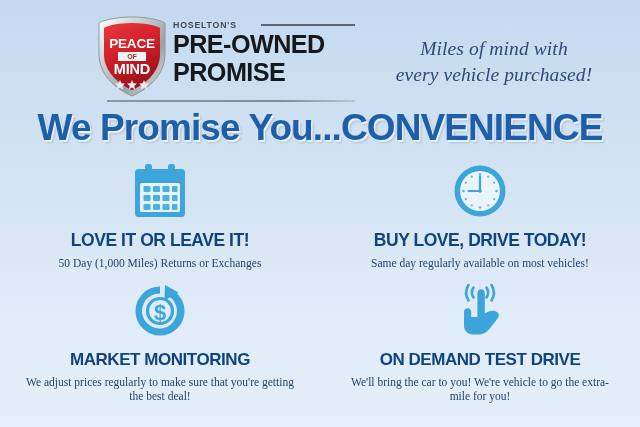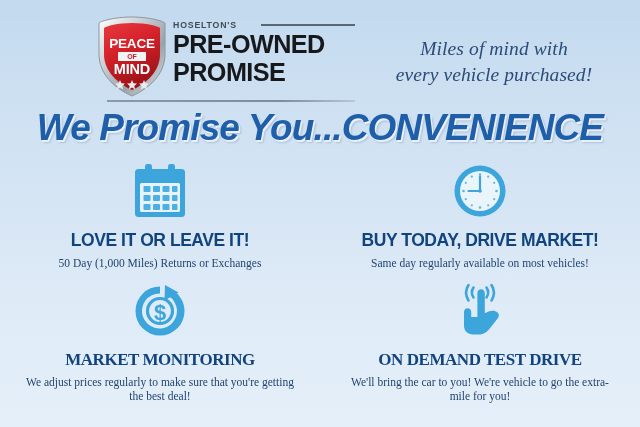--- a/index.html
+++ b/index.html
@@ -127,21 +127,20 @@
 
   
   #headline {
     position: absolute;
     left: 0;
     top: 106px;
     width: 640px;
     text-align: center;
     font-family: "Liberation Sans", sans-serif;
     font-weight: bold;
-    font-style: italic;
     font-size: 37px;
     line-height: 44px;
     letter-spacing: -0.9px;
     color: #1f5ea8;
     text-shadow: 1.5px 1.5px 0 rgba(255,255,255,0.75), 2.5px 2.5px 2px rgba(40,80,130,0.22);
     white-space: nowrap;
   }
 
   
   #features {
@@ -175,21 +174,21 @@
     white-space: nowrap;
   }
   .feature-desc {
     margin-top: 5px;
     font-family: "Liberation Serif", serif;
     font-size: 11.5px;
     line-height: 14px;
     color: #22456f;
     padding: 0 24px;
   }
-  .feature-row2 .feature-title { font-size: 17px; font-family: Liberation Serif, serif; }
+  .feature-row2 .feature-title { font-size: 17px; }
 </style>
 </head>
 <body>
 
 <div id="poster">
 
   <div id="header">
 
     <div id="logo-lockup">
 
@@ -288,21 +287,21 @@
             <circle cx="13.8" cy="36.2" r="1.1"></circle>
             <circle cx="11.5" cy="28" r="1.3"></circle>
             <circle cx="13.8" cy="19.8" r="1.1"></circle>
             <circle cx="19.8" cy="13.7" r="1.1"></circle>
           </g>
           <line x1="28" y1="28" x2="28" y2="13.5" stroke="#3ba5dc" stroke-width="2.2" stroke-linecap="round"></line>
           <line x1="28" y1="28" x2="16.5" y2="28" stroke="#3ba5dc" stroke-width="2.2" stroke-linecap="round"></line>
           <circle cx="28" cy="28" r="1.8" fill="#3ba5dc"></circle>
         </svg>
       </div>
-      <div class="feature-title">BUY TODAY, DRIVE MARKET!</div>
+      <div class="feature-title">BUY LOVE, DRIVE TODAY!</div>
       <div class="feature-desc">Same day regularly available on most vehicles!</div>
     </div>
 
     <div class="feature feature-row2">
       <div class="feature-icon">
         <svg width="56" height="56" viewBox="0 0 56 56" xmlns="http://www.w3.org/2000/svg">
           <path d="M28 3.5 A24.5 24.5 0 1 0 52.5 28 A24.5 24.5 0 0 0 40 6.8 L36.5 13 A17.5 17.5 0 1 1 28 10.5 Z" fill="#3ba5dc"></path>
           <polygon points="33,2 46.5,9.5 32.5,17.5" fill="#3ba5dc"></polygon>
           <circle cx="28" cy="28" r="12.5" fill="none" stroke="#3ba5dc" stroke-width="3.2"></circle>
           <text x="28" y="36.5" text-anchor="middle" font-family="Liberation Sans, sans-serif" font-size="22" font-weight="bold" fill="#3ba5dc">$</text>

